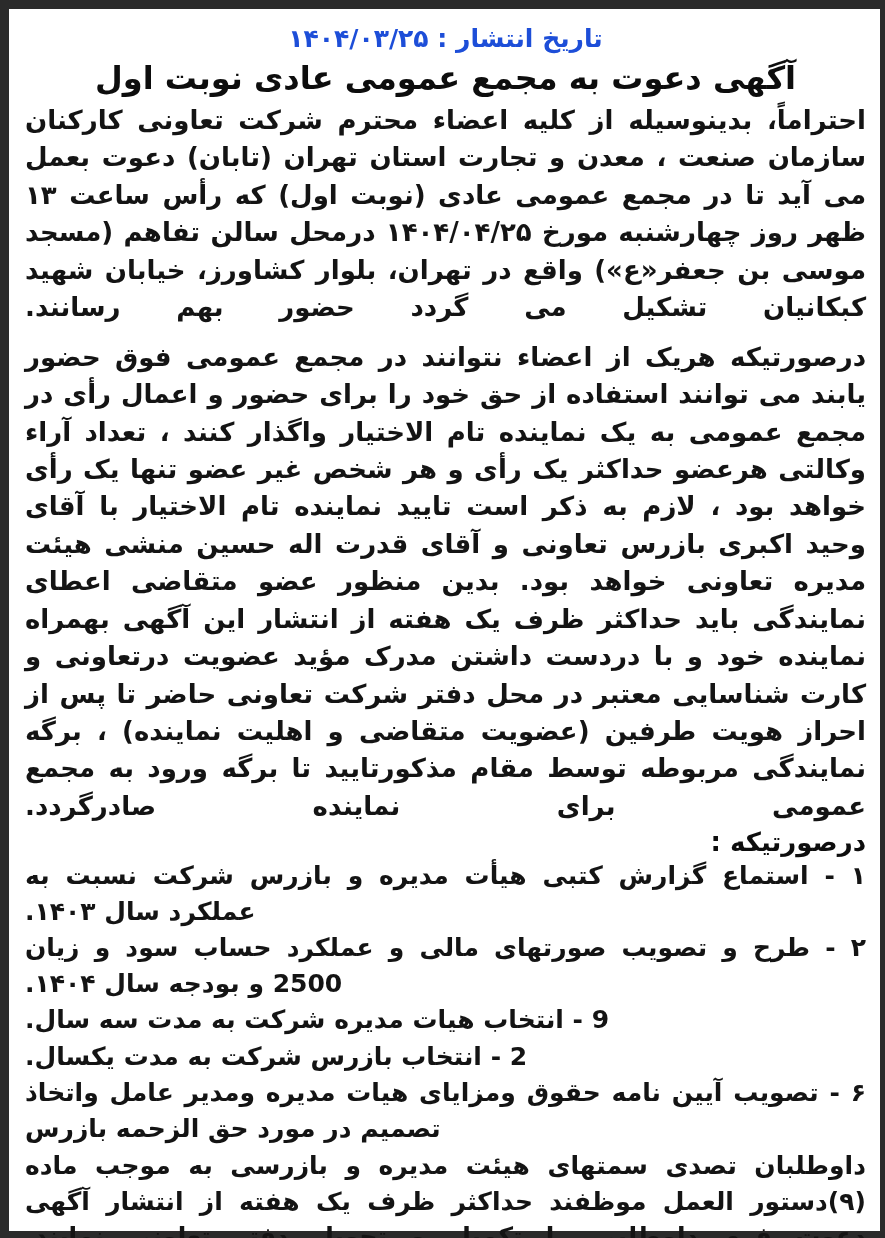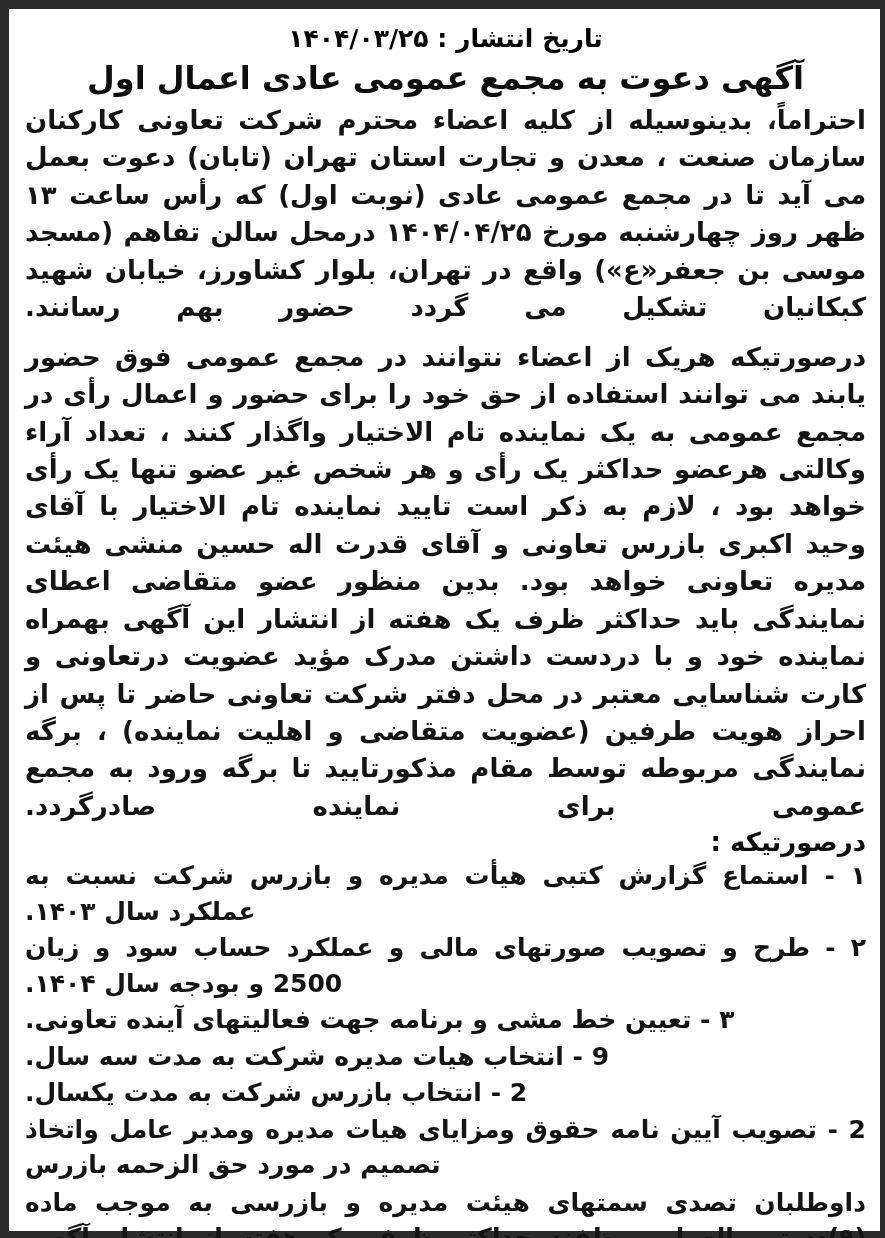--- a/index.html
+++ b/index.html
@@ -37,21 +37,21 @@
   }
 
   
   .pub-date {
     text-align: center;
     font-size: 25px;
     font-weight: 600;
     letter-spacing: 0.2px;
     line-height: 1.25;
     margin: 8px 0 0 0;
-    color: #000000;
+    color: #1d4ed8;
   }
 
   .doc-title {
     text-align: center;
     font-size: 32px;
     font-weight: 900;
     line-height: 1.18;
     margin: 6px 0 4px 0;
     color: #0d0d0d;
     letter-spacing: -0.2px;
@@ -113,33 +113,32 @@
   }
 </style>
 </head>
 <body>
 
 <div class="page">
   <div class="inner">
 
     <div class="pub-date">تاریخ انتشار : ۱۴۰۴/۰۳/۲۵</div>
 
-    <h1 class="doc-title">آگهی دعوت به مجمع عمومی عادی اعمال اول</h1>
+    <h1 class="doc-title">آگهی دعوت به مجمع عمومی عادی نوبت اول</h1>
 
     <p class="para">احتراماً، بدینوسیله از کلیه اعضاء محترم شرکت تعاونی کارکنان سازمان صنعت ، معدن و تجارت استان تهران (تابان) دعوت بعمل می آید تا در مجمع عمومی عادی (نوبت اول) که رأس ساعت ۱۳ ظهر روز چهارشنبه مورخ ۱۴۰۴/۰۴/۲۵ درمحل سالن تفاهم (مسجد موسی بن جعفر«ع») واقع در تهران، بلوار کشاورز، خیابان شهید کبکانیان تشکیل می گردد حضور بهم رسانند.</p>
 
     <p class="para">درصورتیکه هریک از اعضاء نتوانند در مجمع عمومی فوق حضور یابند می توانند استفاده از حق خود را برای حضور و اعمال رأی در مجمع عمومی به یک نماینده تام الاختیار واگذار کنند ، تعداد آراء وکالتی هرعضو حداکثر یک رأی و هر شخص غیر عضو تنها یک رأی خواهد بود ، لازم به ذکر است تایید نماینده تام الاختیار با آقای وحید اکبری بازرس تعاونی و آقای قدرت اله حسین منشی هیئت مدیره تعاونی خواهد بود. بدین منظور عضو متقاضی اعطای نمایندگی باید حداکثر ظرف یک هفته از انتشار این آگهی بهمراه نماینده خود و با دردست داشتن مدرک مؤید عضویت درتعاونی و کارت شناسایی معتبر در محل دفتر شرکت تعاونی حاضر تا پس از احراز هویت طرفین (عضویت متقاضی و اهلیت نماینده) ، برگه نمایندگی مربوطه توسط مقام مذکورتایید تا برگه ورود به مجمع عمومی برای نماینده صادرگردد.</p>
 
     <div class="agenda-heading">درصورتیکه :</div>
 
     <ul class="agenda-list">
       <li class="agenda-item">۱ - استماع گزارش کتبی هیأت مدیره و بازرس شرکت نسبت به عملکرد سال ۱۴۰۳.</li>
       <li class="agenda-item">۲ - طرح و تصویب صورتهای مالی و عملکرد حساب سود و زیان 2500 و بودجه سال ۱۴۰۴.</li>
-      <li class="agenda-item short">۳ - تعیین خط مشی و برنامه جهت فعالیتهای  آینده تعاونی.</li>
       <li class="agenda-item short">9 - انتخاب هیات مدیره شرکت به مدت سه سال.</li>
       <li class="agenda-item short">2 - انتخاب بازرس شرکت به مدت یکسال.</li>
-      <li class="agenda-item">2 - تصویب آیین نامه حقوق ومزایای هیات مدیره ومدیر عامل واتخاذ تصمیم در مورد حق الزحمه بازرس</li>
+      <li class="agenda-item">۶ - تصویب آیین نامه حقوق ومزایای هیات مدیره ومدیر عامل واتخاذ تصمیم در مورد حق الزحمه بازرس</li>
     </ul>
 
     <p class="closing">داوطلبان تصدی سمتهای هیئت مدیره و بازرسی به موجب ماده (۹)دستور العمل موظفند حداکثر ظرف یک هفته از انتشار آگهی دعوت فرم داوطلبی را تکمیل و تحویل دفتر تعاونی نمایند.</p>
 
   </div>
 </div>
 
 </body></html>

